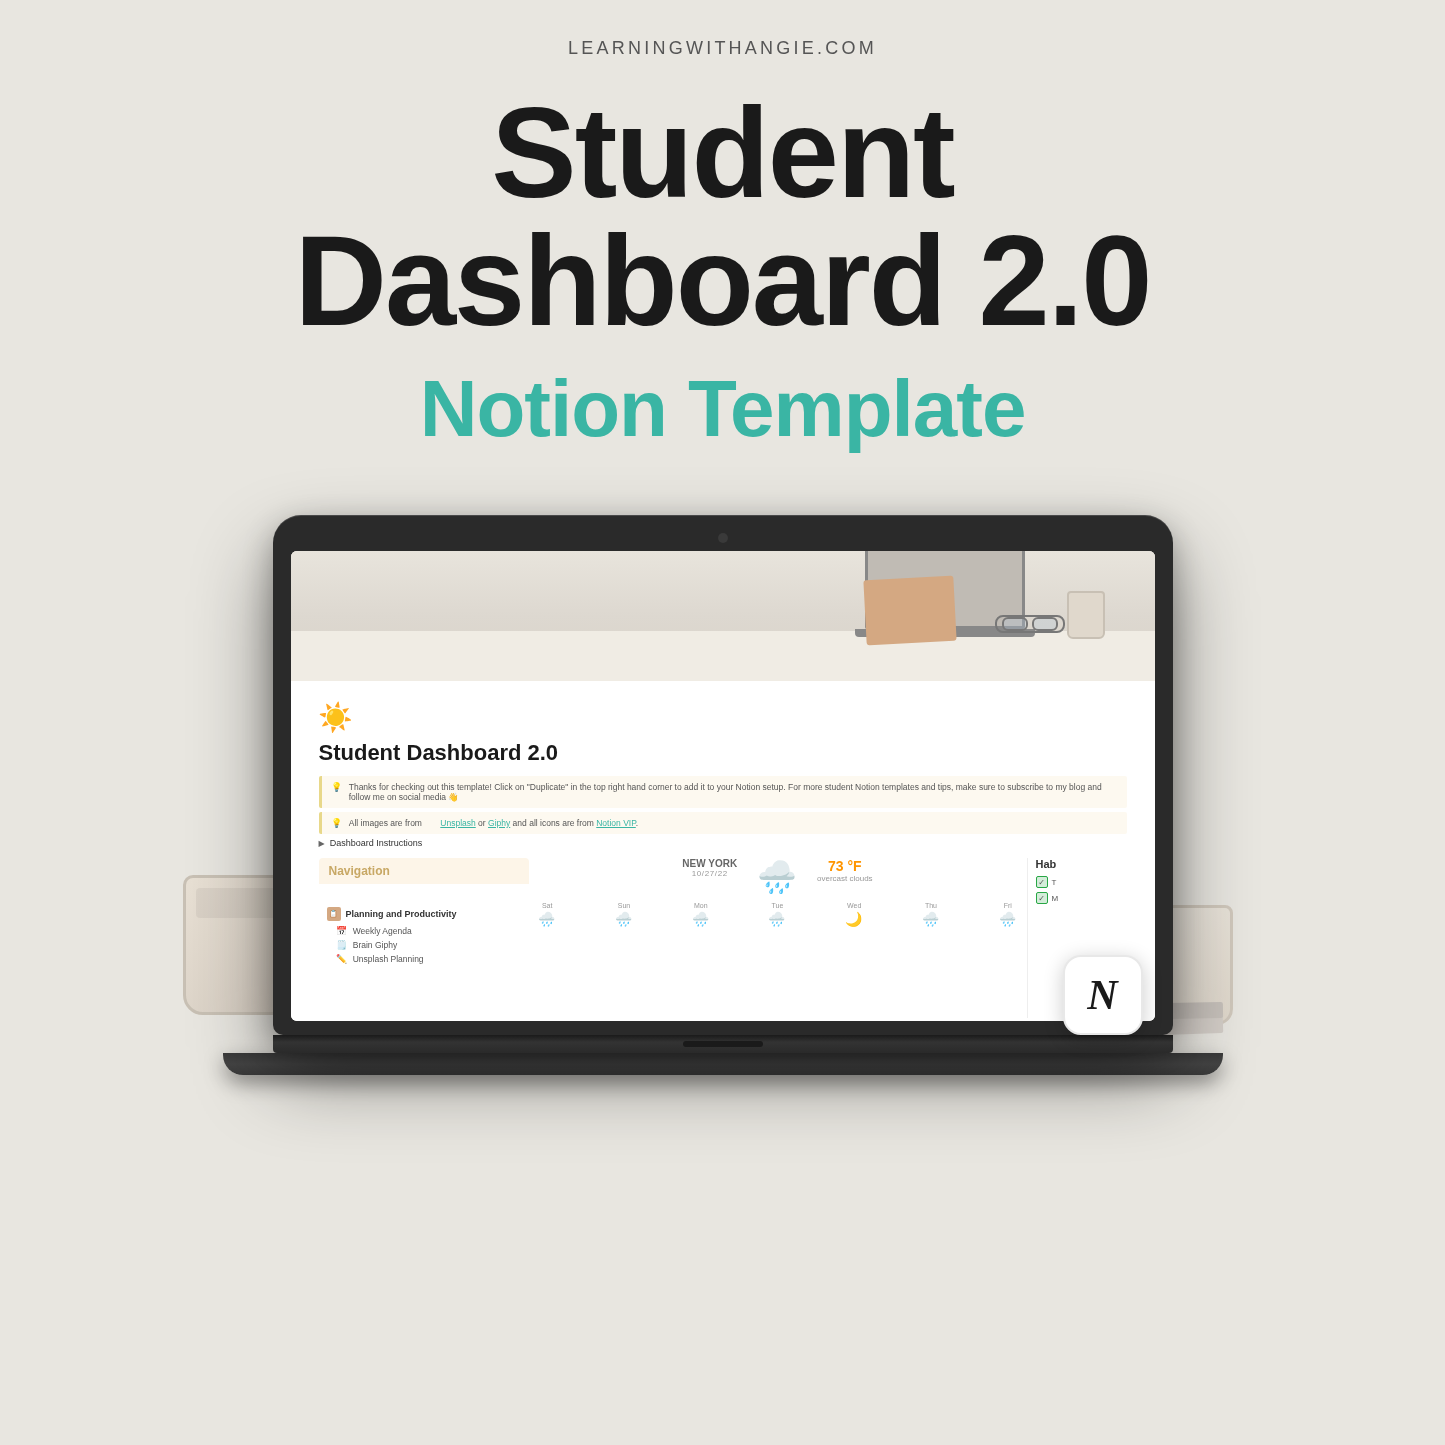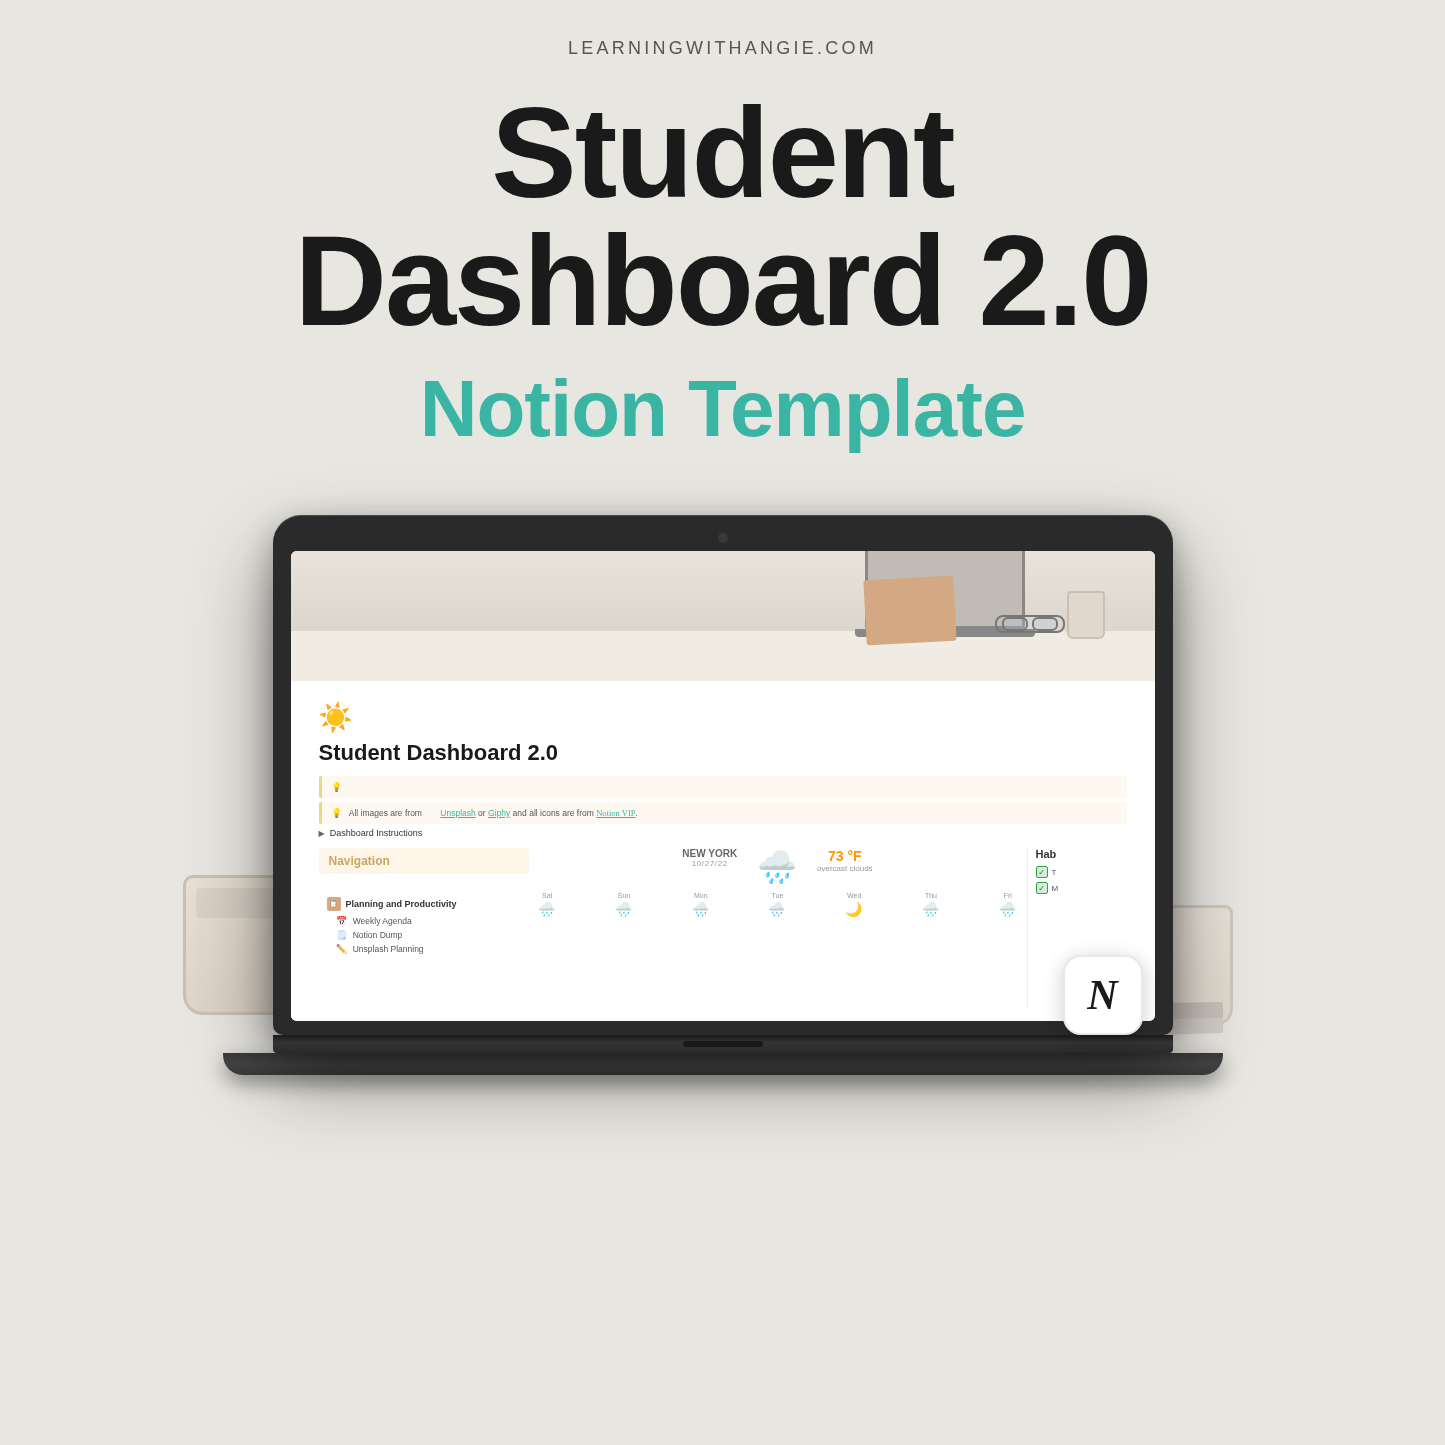--- a/index.html
+++ b/index.html
@@ -510,25 +510,26 @@
 
       <div class="notion-content">
 
         <div class="notion-icon">☀️</div>
         <div class="notion-page-title">
           <span>Student Dashboard 2.0</span>
         </div>
 
         <div class="notion-callout">
           <span>💡</span>
+          <span style="font-size:8.5px;color:#555;">Thanks for checking out this template! Click on "Duplicate" in the top right hand corner to add it to your Notion setup. For more student Notion templates and tips, make sure to subscribe to my blog and follow me on social media 👋</span>
         </div>
 
         <div class="notion-callout">
           <span>💡</span>
-          <span style="font-size:8.5px;color:#555;">All images are from <span style="color:#3ab5a4;text-decoration:underline;margin-left:16px;">Unsplash</span> or <span style="color:#3ab5a4;text-decoration:underline;">Giphy</span> and all icons are from <span style="color:#3ab5a4;text-decoration:underline;font-family:Liberation Serif, serif;">Notion VIP</span>.</span>
+          <span style="font-size:8.5px;color:#555;">All images are from <span style="color:#3ab5a4;text-decoration:underline;margin-left:16px;">Unsplash</span> or <span style="color:#3ab5a4;text-decoration:underline;">Giphy</span> and all icons are from <span style="color:#3ab5a4;text-decoration:underline;">Notion VIP</span>.</span>
         </div>
 
         <div class="notion-toggle">
           <span class="toggle-arrow">▶</span>
           <span>Dashboard Instructions</span>
         </div>
 
         <div class="notion-nav-section">
 
           <div class="nav-column">
@@ -540,21 +541,21 @@
               <div class="nav-section-icon">📋</div>
               <span style="font-size:9px;font-weight:600;color:#333;">Planning and Productivity</span>
             </div>
 
             <div class="nav-item">
               <span class="nav-item-icon">📅</span>
               <span>Weekly Agenda</span>
             </div>
             <div class="nav-item">
               <span class="nav-item-icon">🗒️</span>
-              <span>Notion Dump</span>
+              <span>Brain Giphy</span>
             </div>
             <div class="nav-item">
               <span class="nav-item-icon">✏️</span>
               <span>Unsplash Planning</span>
             </div>
           </div>
 
           <div class="weather-area">
             <div style="display:flex;justify-content:center;align-items:flex-start;gap:20px;">
               <div>

